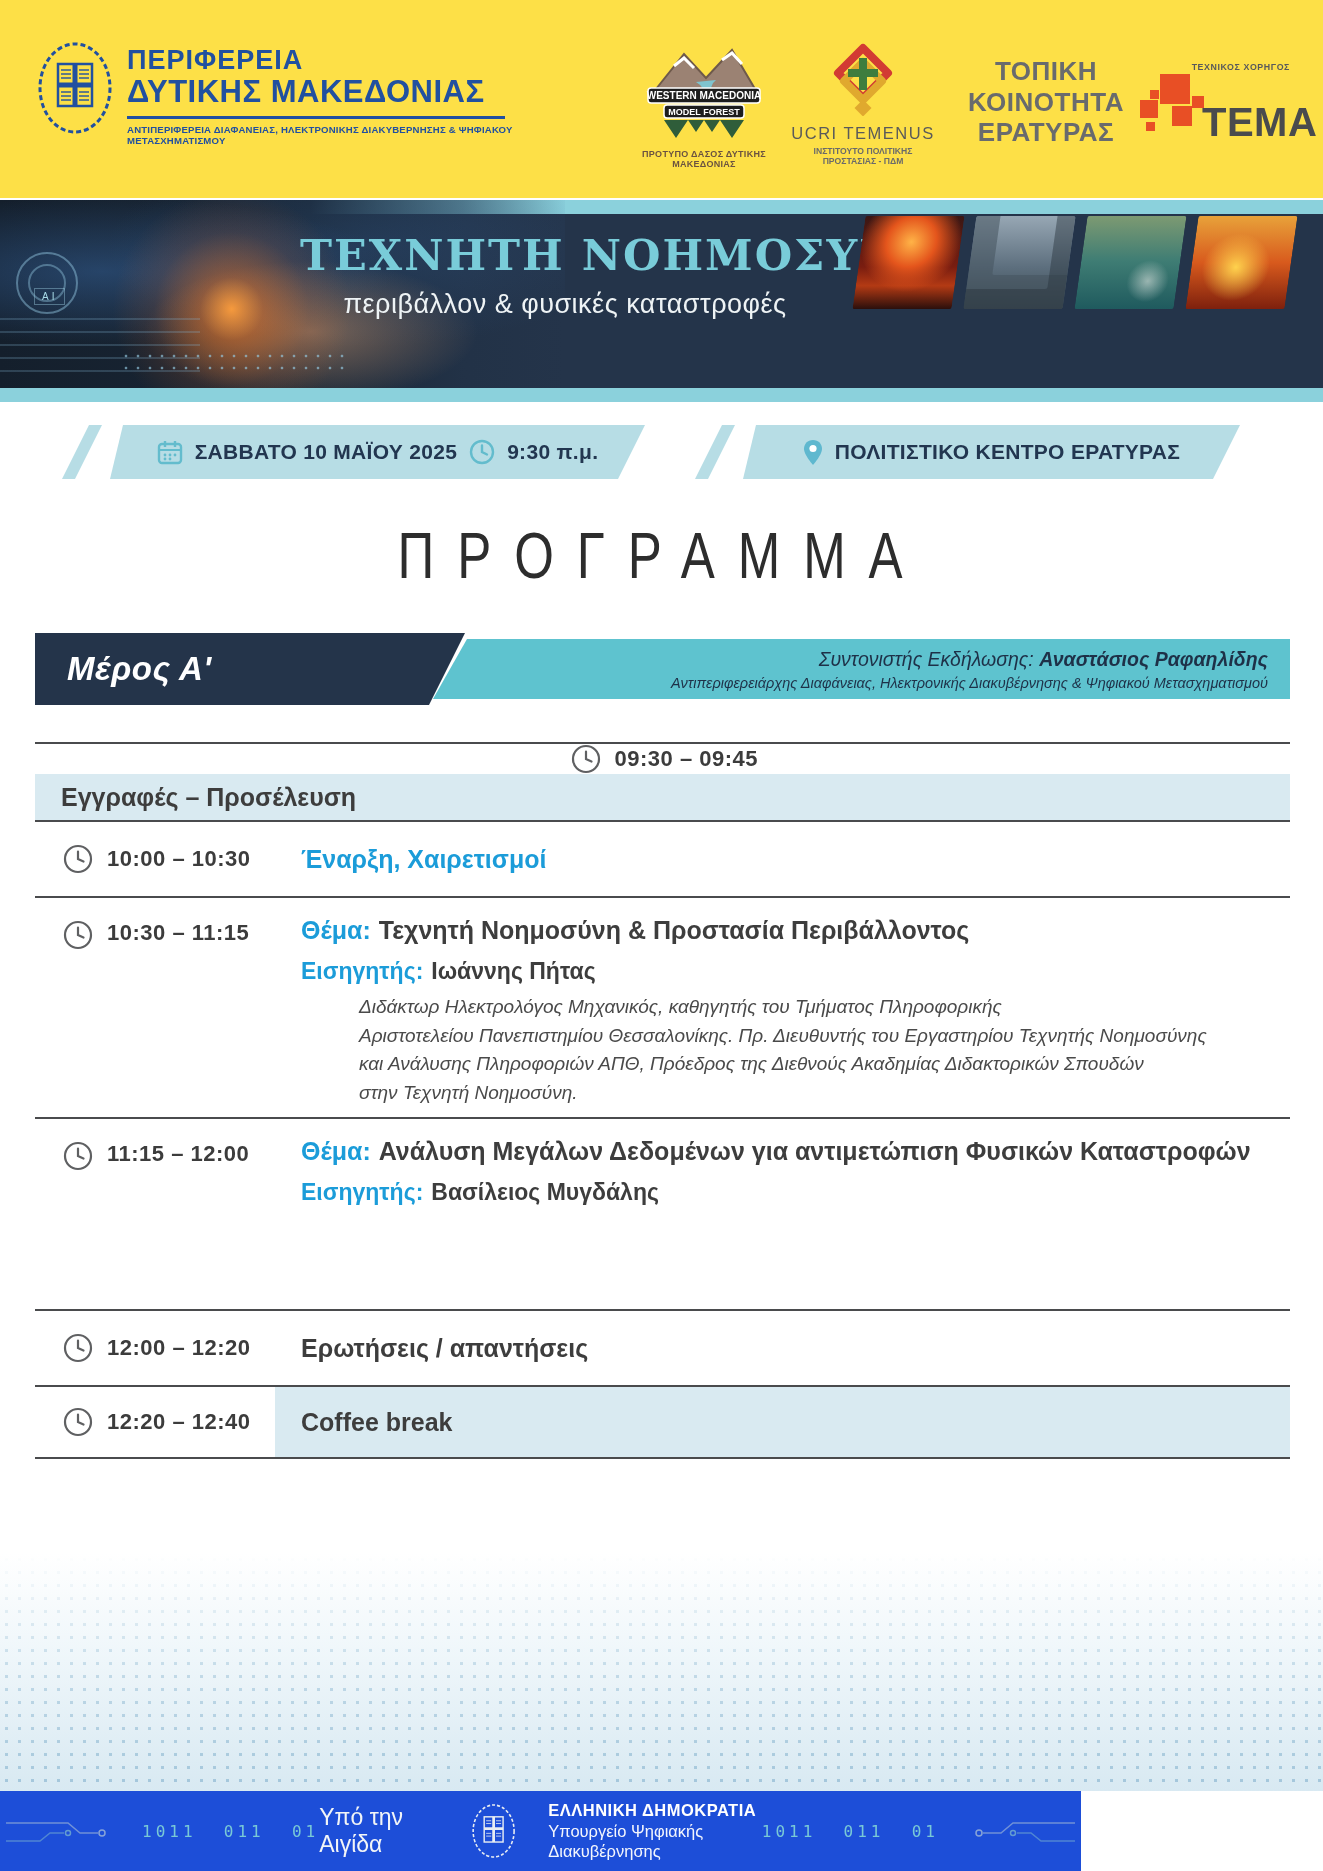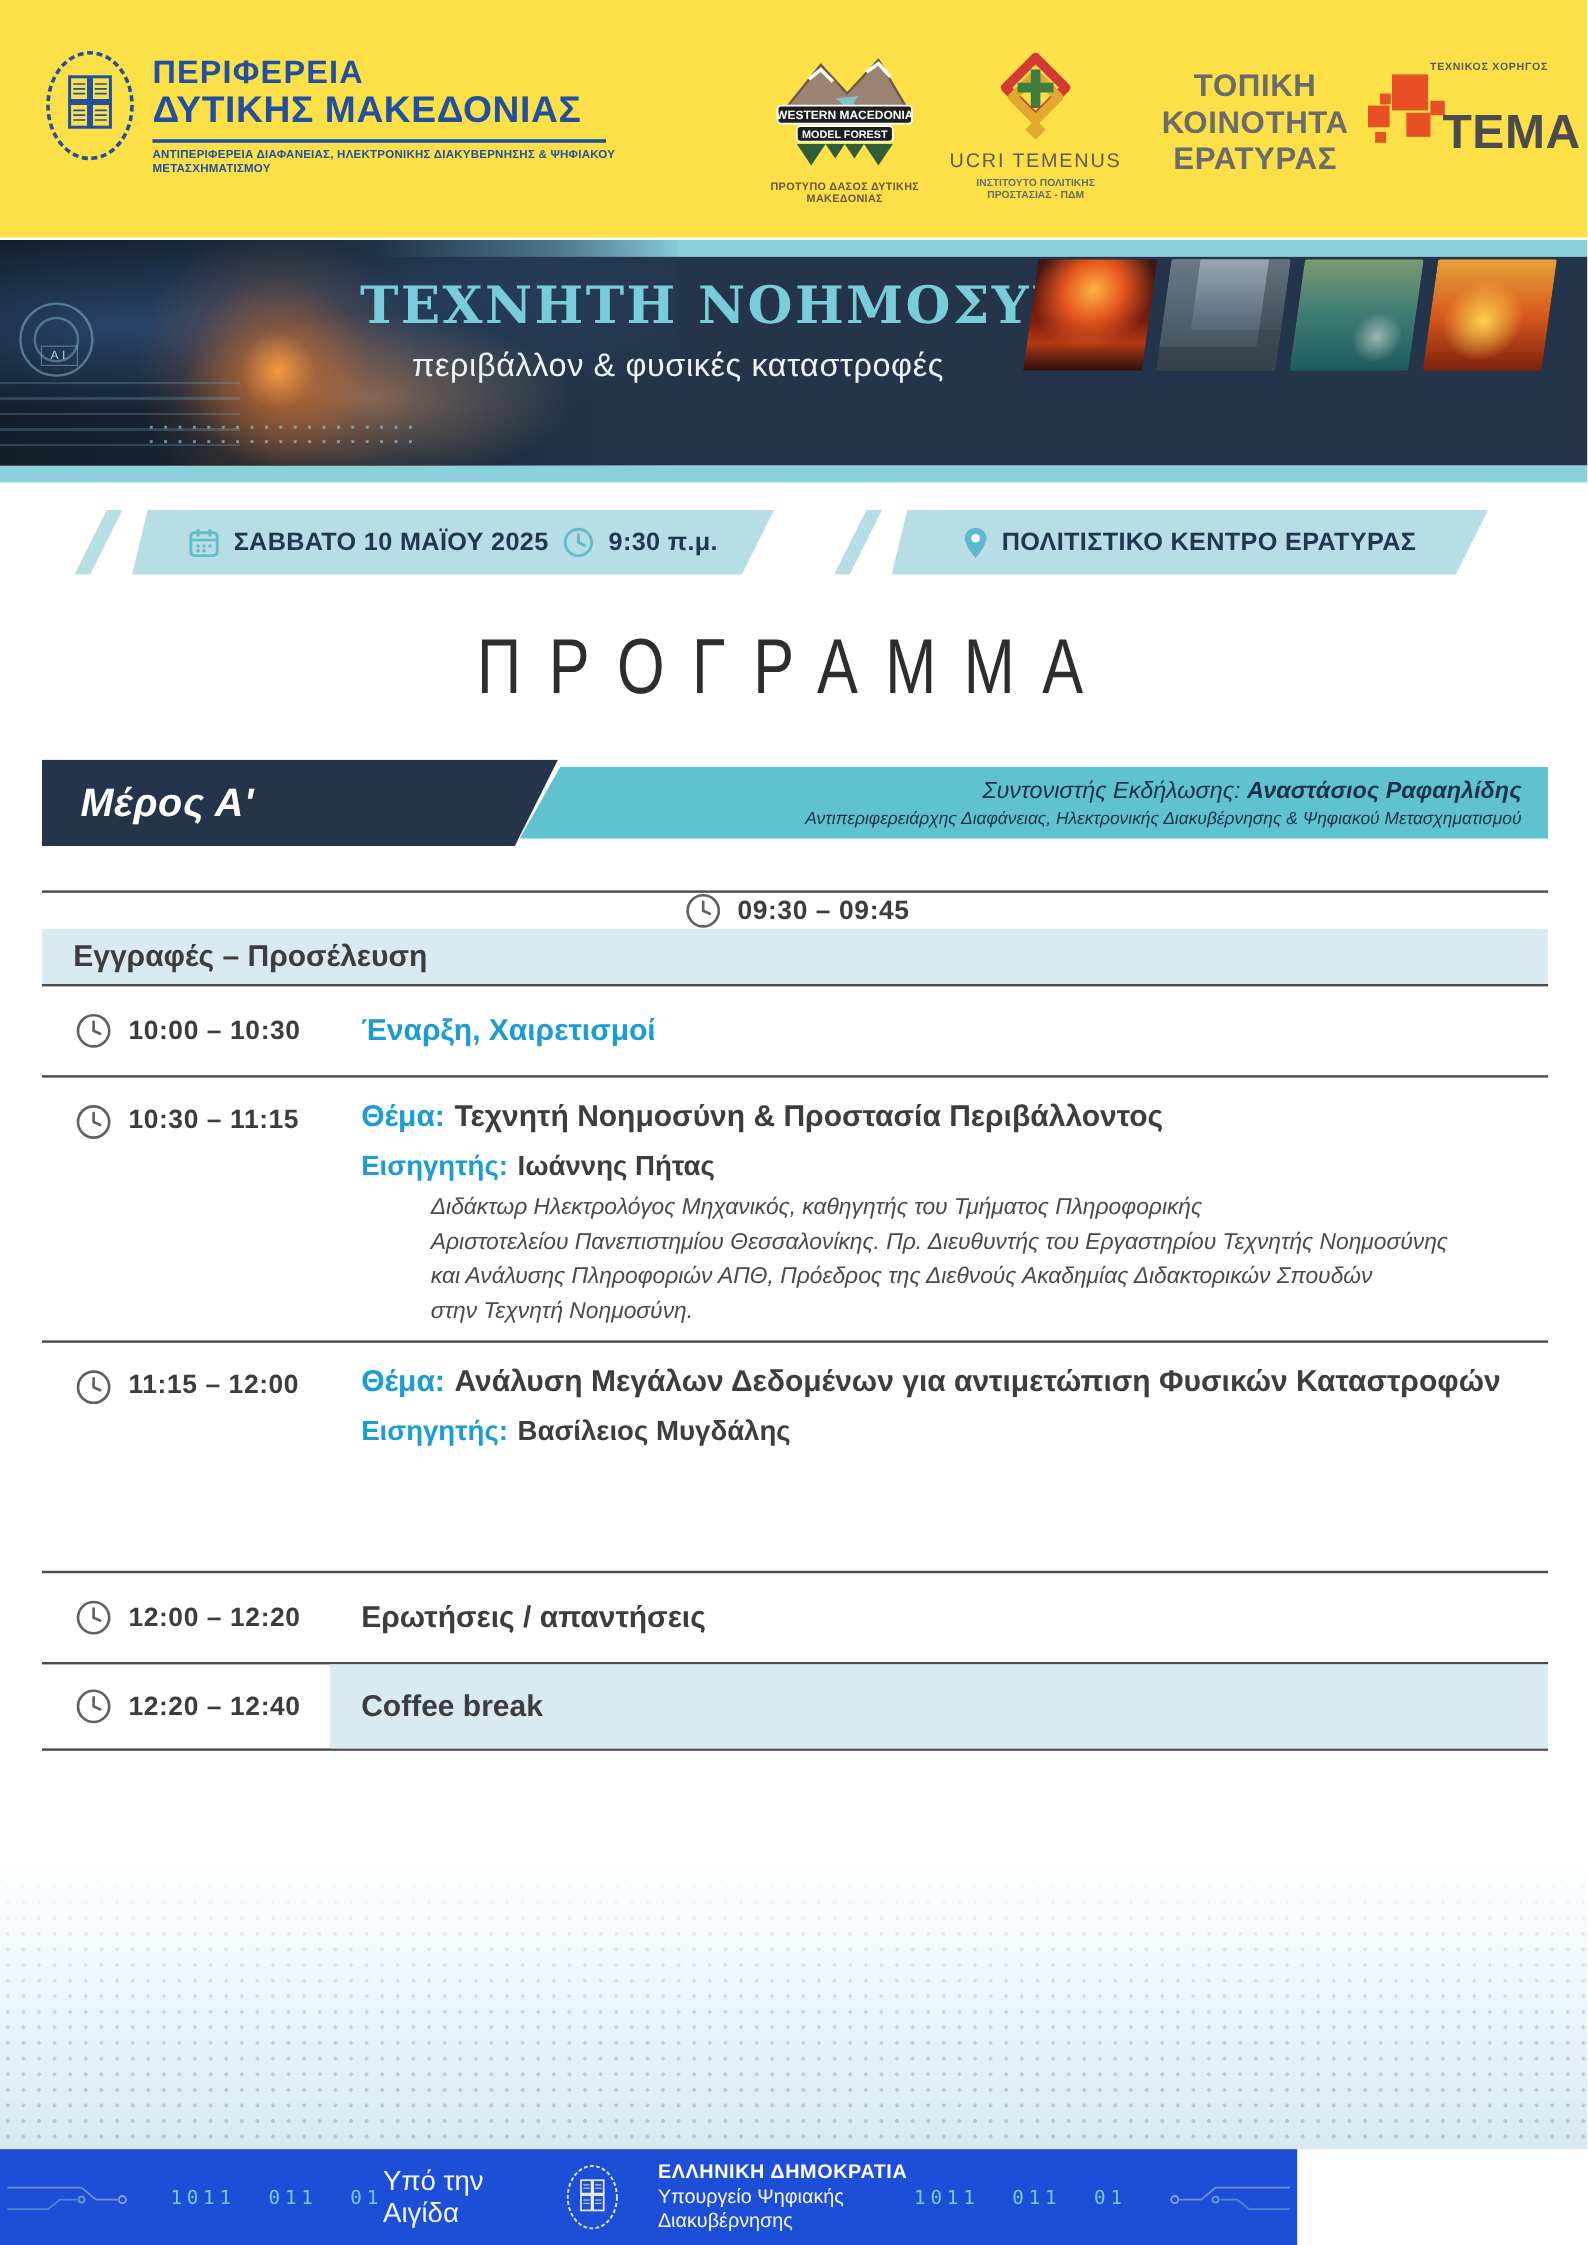--- a/index.html
+++ b/index.html
@@ -18,21 +18,21 @@
   .forest-logo{position:absolute;left:638px;top:42px;width:132px;text-align:center;}
   .forest-caption{margin-top:3px;color:#6b5340;font-size:9px;font-weight:600;letter-spacing:0.3px;}
 
   .ucri-logo{position:absolute;left:788px;top:42px;width:150px;text-align:center;}
   .ucri-name{margin-top:4px;color:#5a5a5a;font-size:16.5px;letter-spacing:1.5px;font-weight:500;}
   .ucri-caption{margin-top:3px;color:#6a6a6a;font-size:8.6px;font-weight:600;}
 
   .community{position:absolute;left:968px;top:56px;width:156px;text-align:center;color:#696b6d;
              font-weight:bold;font-size:26px;line-height:1.18;letter-spacing:0.5px;}
 
-  .tema{position:absolute;left:1138px;top:48px;width:152px;height:104px;}
+  .tema{position:absolute;left:1138px;top:60px;width:152px;height:104px;}
   .tema-sponsor{position:absolute;right:0;top:2px;color:#58595b;font-size:8.8px;font-weight:600;letter-spacing:0.6px;}
   .tema-pixels{position:absolute;left:0;top:14px;width:66px;height:68px;}
   .tema-pixels div{position:absolute;background:#e84f25;}
   .tp1{left:22px;top:0;width:30px;height:30px;}
   .tp2{left:2px;top:26px;width:18px;height:18px;}
   .tp3{left:12px;top:16px;width:9px;height:9px;}
   .tp4{left:54px;top:22px;width:12px;height:12px;}
   .tp5{left:8px;top:48px;width:9px;height:9px;}
   .tp6{left:34px;top:32px;width:20px;height:20px;}
   .tema-name{position:absolute;left:64px;top:40px;color:#4a4b4d;font-weight:bold;font-size:40px;letter-spacing:0.5px;}

